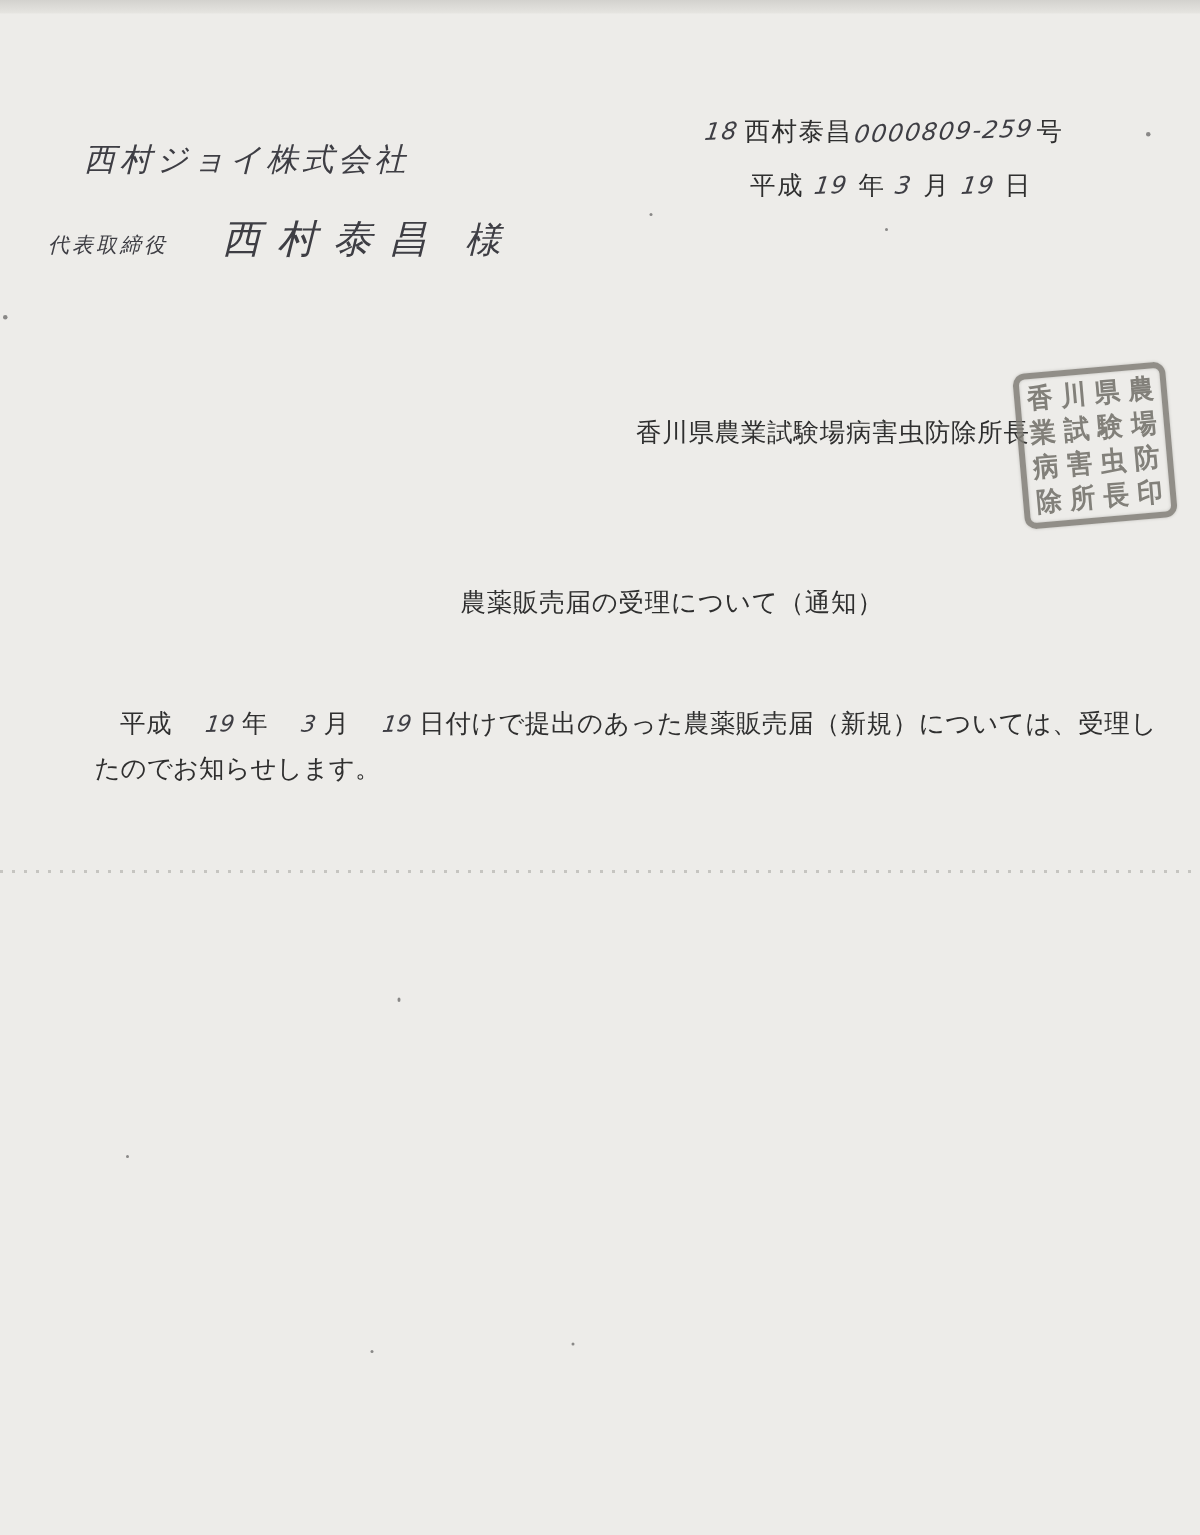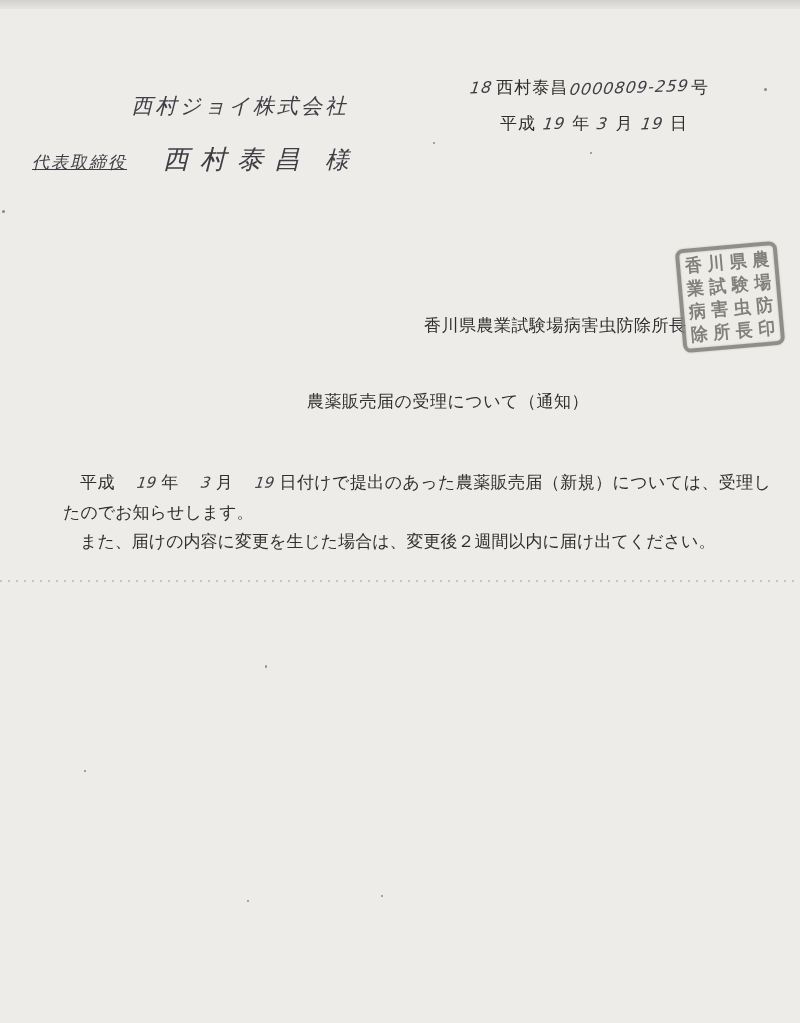--- a/index.html
+++ b/index.html
@@ -37,29 +37,29 @@
   
   .doc-head { position: absolute; top: 76px; left: 470px; font-size: 17px; letter-spacing: 1px; }
   .doc-number .hw { font-size: 16px; }
   .doc-number .fy { margin-right: 4px; }
   .doc-number .serial { margin: 0 2px; }
   .doc-date { margin-top: 13px; margin-left: 30px; }
   .doc-date span { margin-right: 7px; }
   .doc-date .hw { font-size: 16px; }
 
   
-  .addressee { position: absolute; top: 92px; left: 56px; text-align: right; }
+  .addressee { position: absolute; top: 92px; left: 56px; }
   .addressee-company { font-size: 21px; letter-spacing: 3px; }
   .addressee-person { margin-top: 22px; margin-left: -24px; white-space: nowrap; }
-  .addressee-title { font-size: 17px; letter-spacing: 2px; text-decoration: underline; }
+  .addressee-title { font-size: 14px; letter-spacing: 2px; }
   .addressee-name { font-size: 26px; letter-spacing: 11px; margin-left: 32px; }
   .addressee-honorific { font-size: 24px; margin-left: 10px; }
 
   
-  .sender { position: absolute; top: 277px; left: 424px; font-size: 17px; letter-spacing: 0.5px; margin-top: 37px; }
+  .sender { position: absolute; top: 277px; left: 424px; font-size: 17px; letter-spacing: 0.5px; }
   .seal {
     position: absolute; top: 245px; left: 679px;
     width: 90px; height: 92px;
     border: 4px solid rgba(128,126,119,0.85);
     border-radius: 8px;
     transform: rotate(-5deg);
     display: grid;
     grid-template-columns: repeat(4, 1fr);
     grid-template-rows: repeat(4, 1fr);
     padding: 2px;
@@ -131,21 +131,20 @@
     <span class="seal-cell">除</span>
     <span class="seal-cell">所</span>
     <span class="seal-cell">長</span>
     <span class="seal-cell">印</span>
   </div>
 
   <div class="subject">農薬販売届の受理について（通知）</div>
 
   <div class="body-text">
     <p><span>平成</span><span class="hw hw-num hw-sp">19</span><span>年</span><span class="hw hw-num hw-sp">3</span><span>月</span><span class="hw hw-num hw-sp">19</span><span>日付けで提出のあった農薬販売届（新規）については、受理したのでお知らせします。</span></p>
-    <p>また、届けの内容に変更を生じた場合は、変更後２週間以内に届け出てください。</p>
   </div>
 
   <div class="speck" style="left:764px; top:88px;  width:3px; height:3px;"></div>
   <div class="speck" style="left:433px; top:142px; width:2px; height:2px;"></div>
   <div class="speck" style="left:590px; top:152px; width:2px; height:2px;"></div>
   <div class="speck" style="left:2px;   top:210px; width:3px; height:3px;"></div>
   <div class="speck" style="left:381px; top:895px; width:2px; height:2px;"></div>
   <div class="speck" style="left:265px; top:665px; width:2px; height:3px;"></div>
   <div class="speck" style="left:84px;  top:770px; width:2px; height:2px;"></div>
   <div class="speck" style="left:247px; top:900px; width:2px; height:2px;"></div>

